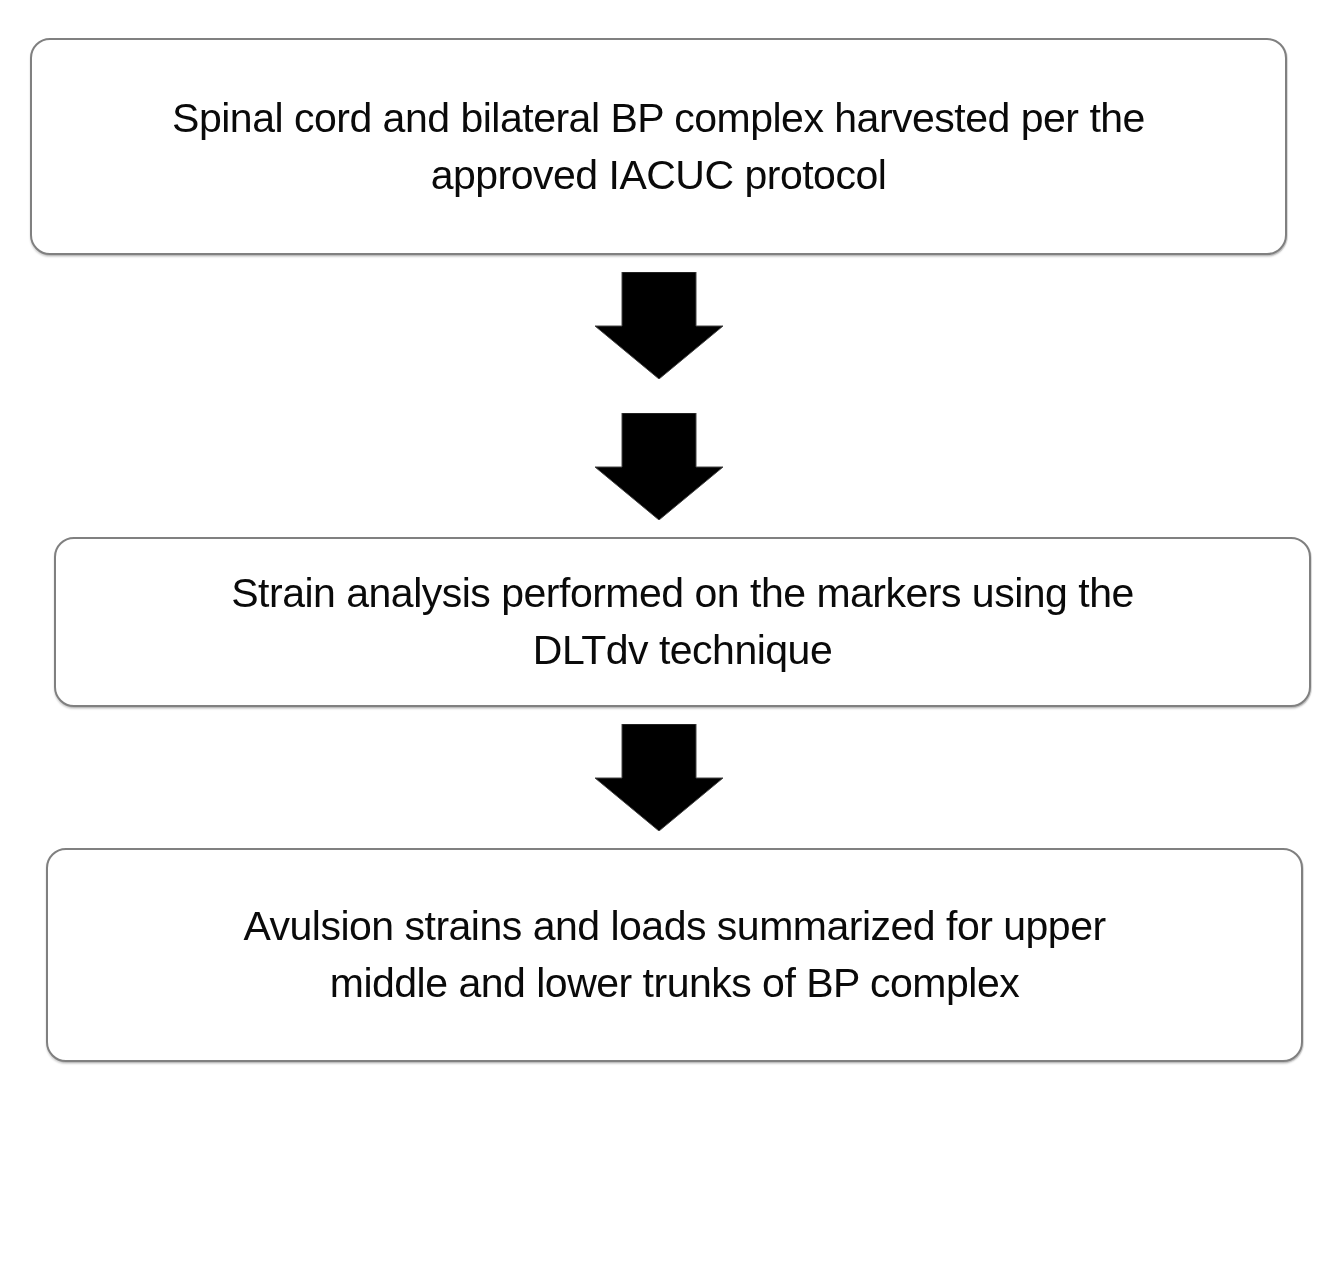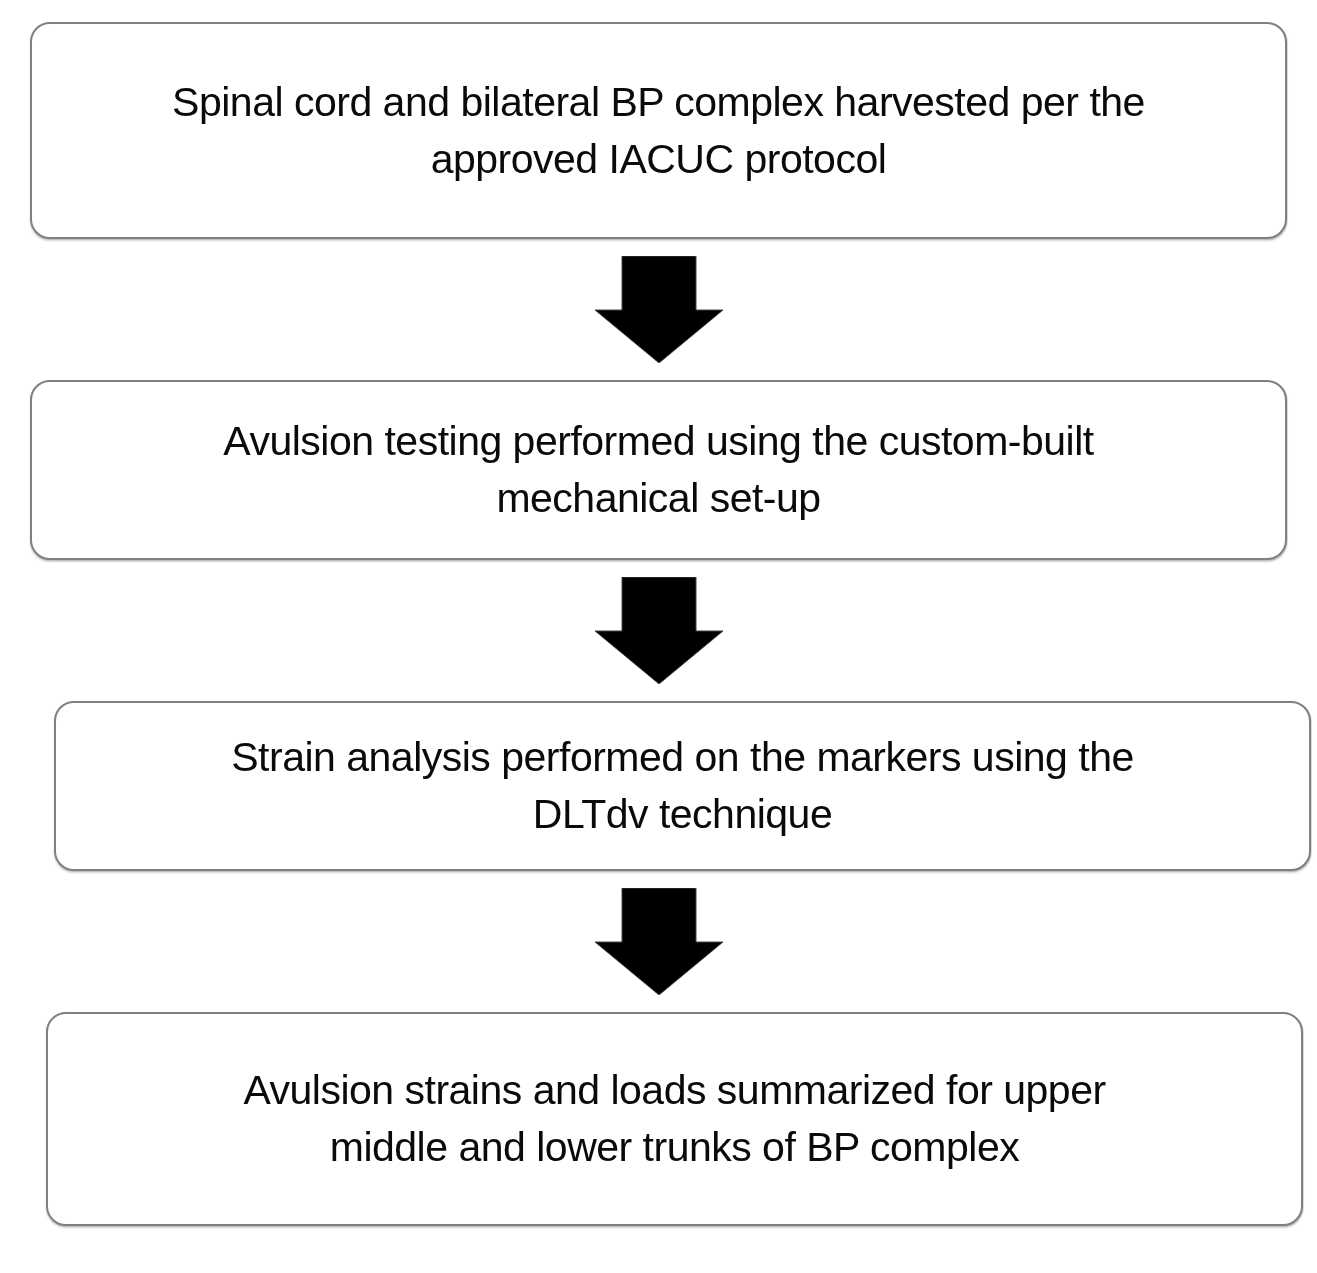--- a/index.html
+++ b/index.html
@@ -8,21 +8,21 @@
     background: #ffffff;
   }
   body {
     width: 1317px;
     height: 1273px;
     font-family: "Liberation Sans", sans-serif;
     overflow: hidden;
   }
   .flowchart {
     width: 1317px;
-    padding-top: 22px;
+    padding-top: 38px;
     display: flex;
     flex-direction: column;
     align-items: center;
     box-sizing: border-box;
   }
   .flow-box {
     width: 1257px;
     box-sizing: border-box;
     background: #ffffff;
     border: 2px solid #808080;
@@ -66,24 +66,20 @@
     <div class="label">Spinal cord and bilateral BP complex harvested per the
 approved IACUC protocol</div>
   </div>
 
   <div class="flow-arrow">
     <svg viewBox="0 0 128 107">
       <polygon points="27,0 101,0 101,54 128,54 64,107 0,54 27,54" fill="#000000" stroke="#444444" stroke-width="1"></polygon>
     </svg>
   </div>
 
-  <div class="flow-box box-2">
-    <div class="label">Avulsion testing performed using the custom-built
-mechanical set-up</div>
-  </div>
 
   <div class="flow-arrow">
     <svg viewBox="0 0 128 107">
       <polygon points="27,0 101,0 101,54 128,54 64,107 0,54 27,54" fill="#000000" stroke="#444444" stroke-width="1"></polygon>
     </svg>
   </div>
 
   <div class="flow-box box-3">
     <div class="label">Strain analysis performed on the markers using the
 DLTdv technique</div>

